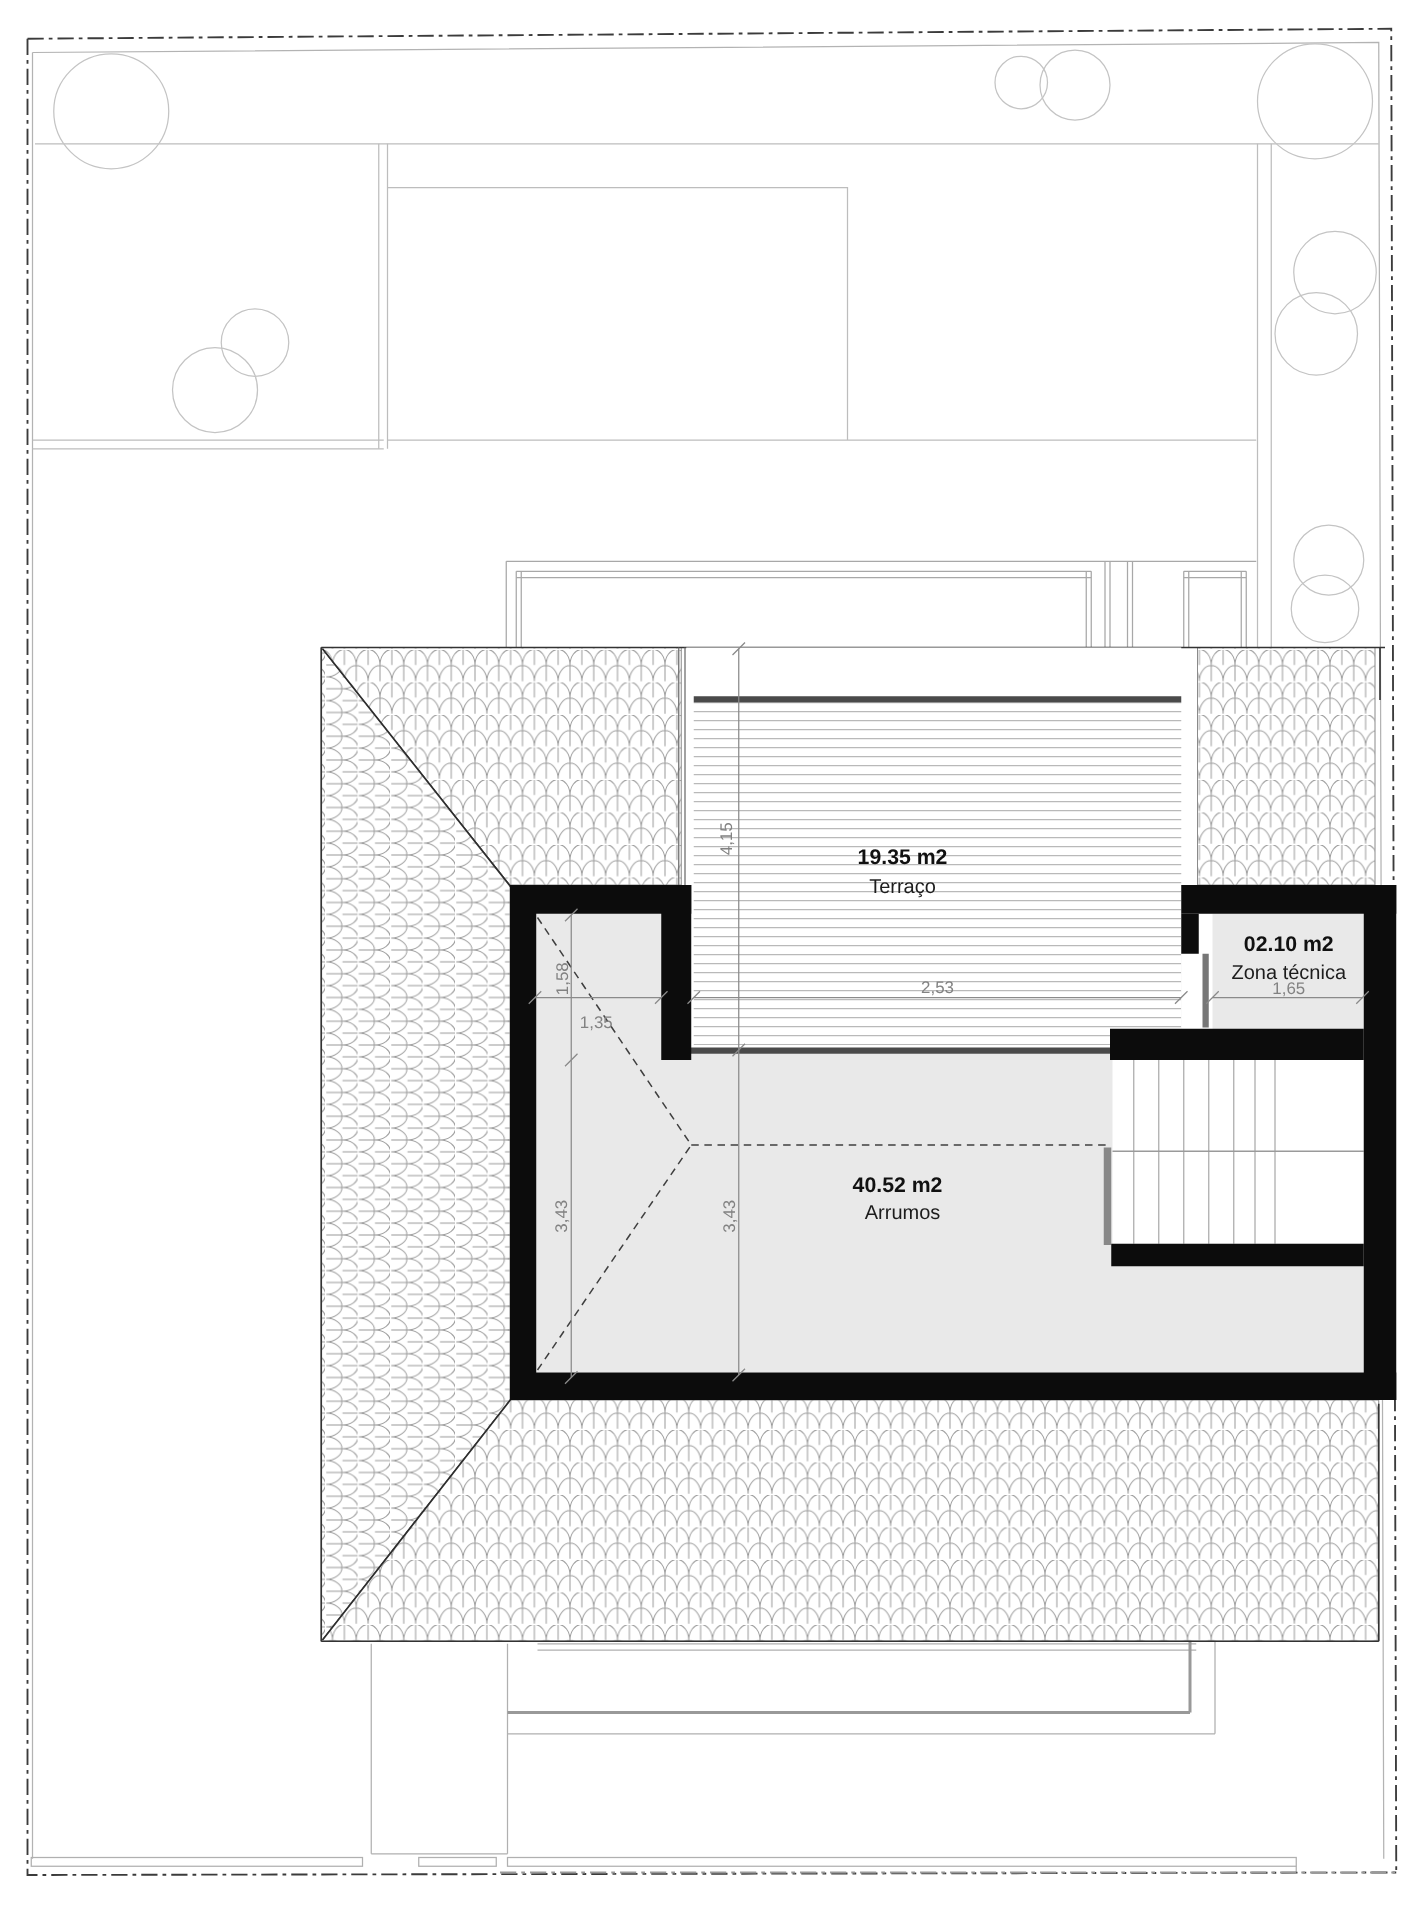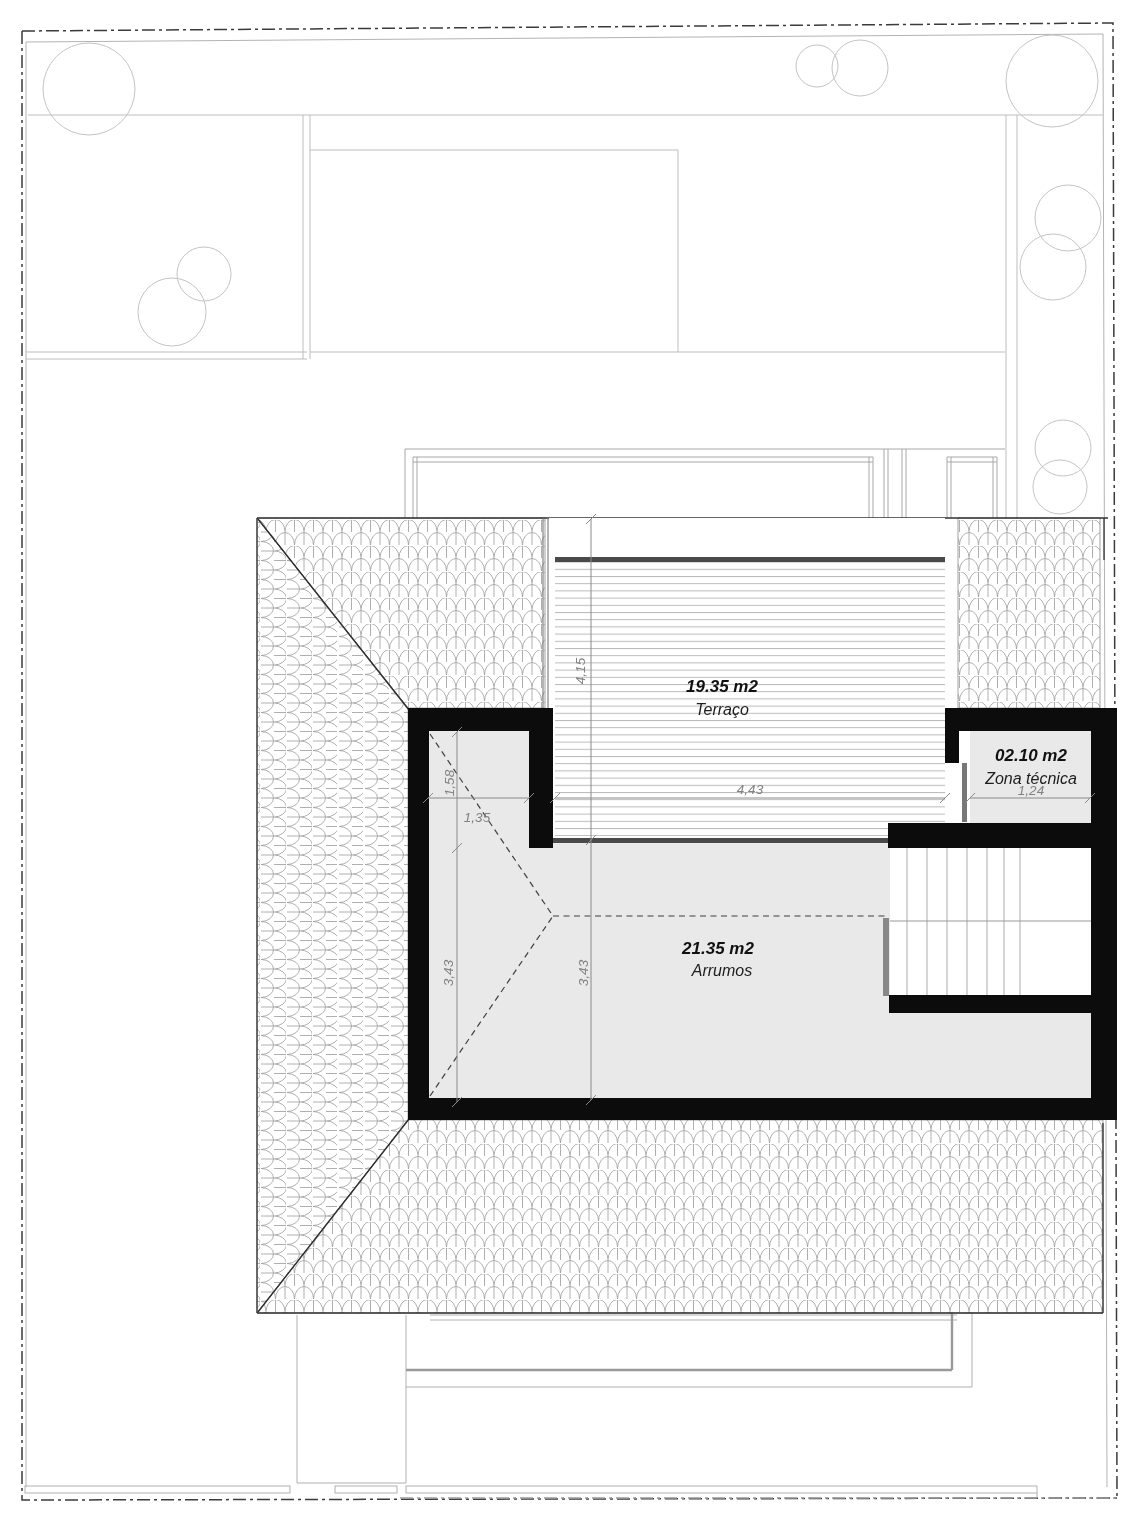--- a/index.html
+++ b/index.html
@@ -1,17 +1,17 @@
 <!DOCTYPE html>
 <html><head>
 <meta charset="utf-8">
 <style>
   html,body{margin:0;padding:0;background:#fff;}
   #plan{position:relative;width:1125px;height:1526px;background:#ffffff;overflow:hidden;
-        font-family:"Liberation Sans",sans-serif;font-style:italic;}
+        font-family:"Liberation Sans",sans-serif;}
   #drawing{position:absolute;left:0;top:0;}
   .lbl{position:absolute;transform:translate(-50%,-50%);white-space:nowrap;line-height:1;}
   .area{font-weight:bold;font-size:17px;color:#111;}
   .rname{font-size:16px;color:#1d1d1d;}
   .dim{font-size:13.5px;color:#828282;}
   .dimv{transform:translate(-50%,-50%) rotate(-90deg);}
 </style>
 </head>
 <body>
 
@@ -150,26 +150,26 @@
     <path d="M586,524 L596,514 M586,845 L596,835 M586,1105 L596,1095"></path>
 
     <path d="M428,798 H529 M555,798 H945 M970,798 H1090"></path>
     <path d="M423,803 L433,793 M524,803 L534,793 M550,803 L560,793 M940,803 L950,793 M965,803 L975,793 M1085,803 L1095,793"></path>
   </g>
 </svg>
 
 <div class="lbl area" style="left:722px;top:686px;">19.35 m2</div>
 <div class="lbl rname" style="left:722px;top:710px;">Terraço</div>
 
-<div class="lbl area" style="left:718px;top:948px;">21.35 m2</div>
+<div class="lbl area" style="left:718px;top:948px;">40.52 m2</div>
 <div class="lbl rname" style="left:722px;top:971px;text-align:center;">Arrumos</div>
 
 <div class="lbl area" style="left:1031px;top:755px;text-align:center;">02.10 m2</div>
 <div class="lbl rname" style="left:1031px;top:779px;">Zona técnica</div>
 
-<div class="lbl dim" style="left:750px;top:790px;">4,43</div>
+<div class="lbl dim" style="left:750px;top:790px;">2,53</div>
 <div class="lbl dim" style="left:477px;top:818px;">1,35</div>
-<div class="lbl dim" style="left:1031px;top:791px;">1,24</div>
+<div class="lbl dim" style="left:1031px;top:791px;">1,65</div>
 <div class="lbl dim dimv" style="left:581px;top:671px;">4,15</div>
 <div class="lbl dim dimv" style="left:450px;top:783px;">1,58</div>
 <div class="lbl dim dimv" style="left:449px;top:973px;">3,43</div>
 <div class="lbl dim dimv" style="left:584px;top:973px;">3,43</div>
 </div>
 
 </body></html>

